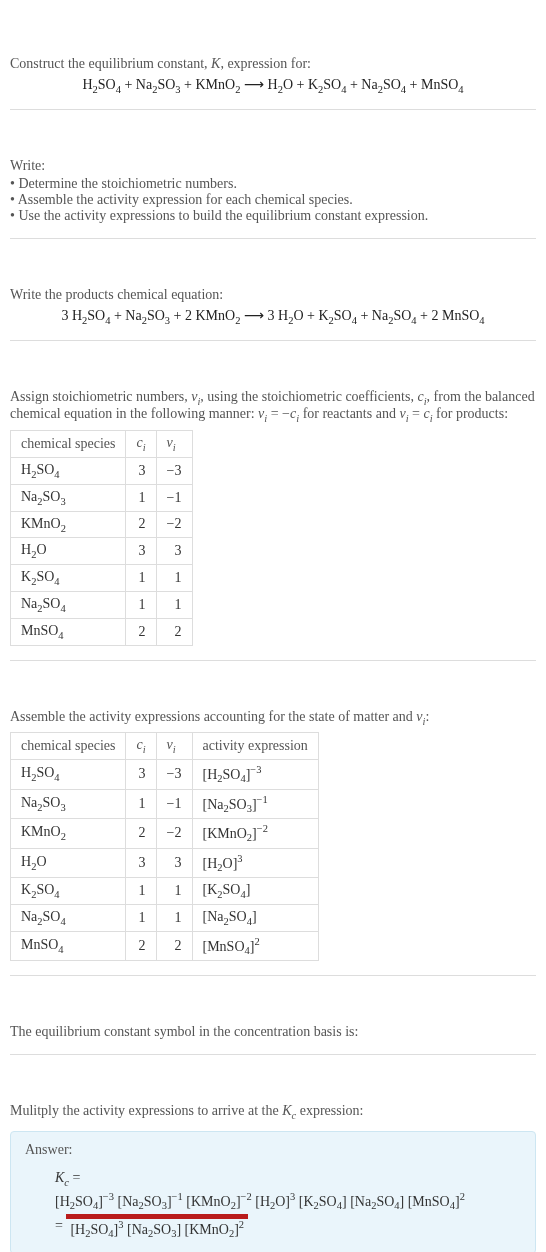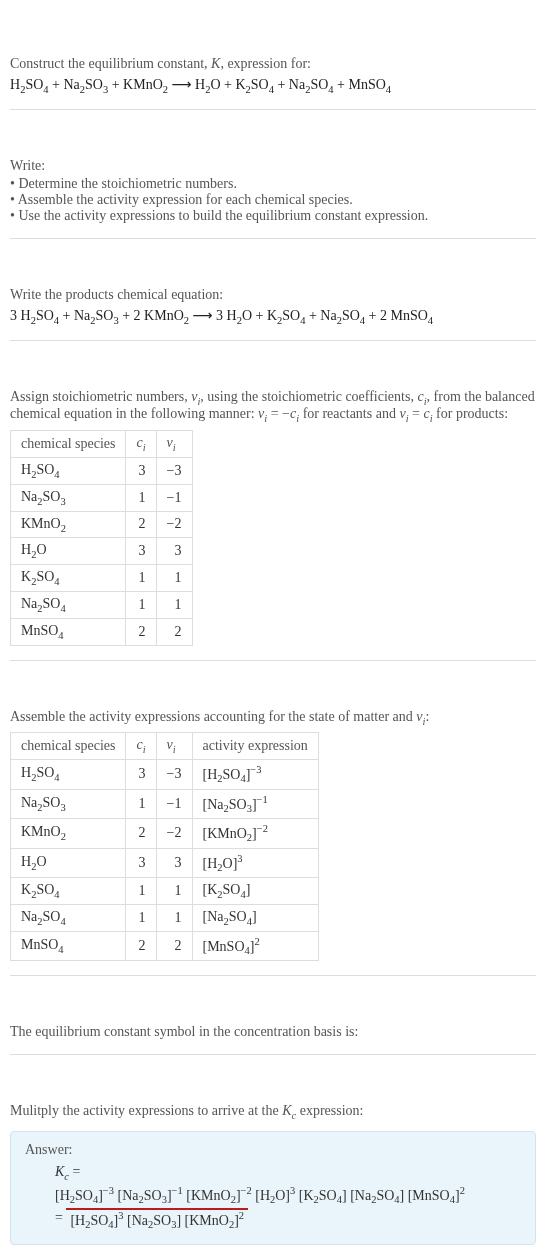--- a/index.html
+++ b/index.html
@@ -6,21 +6,21 @@
     body {
       font-family: Georgia, 'Times New Roman', serif;
       font-size: 14px;
       color: #333;
       background: #fff;
       width: 546px;
       padding: 8px 10px;
     }
     .section { margin-bottom: 10px; margin-top: 48px; }
     .heading { color: #555; margin-bottom: 4px; font-size: 14px; }
-    .equation { color: #222; font-size: 14px; }
+    .equation { color: #222; font-size: 14px; text-align: center; }
     hr.divider {
       border: none;
       border-top: 1px solid #ddd;
       margin: 14px 0;
     }
     .plan-title { color: #555; margin-bottom: 2px; }
     .bullet { color: #555; font-size: 14px; }
     table.data {
       border-collapse: collapse;
       margin-top: 6px;
@@ -38,31 +38,31 @@
     table.data td.num { text-align: right; }
     .sub { font-size: 0.75em; vertical-align: sub; }
     .sup { font-size: 0.75em; vertical-align: super; }
     .answer-box {
       background: #eaf5fb;
       border: 1px solid #cde6f2;
       border-radius: 4px;
       padding: 10px 14px;
       margin-top: 8px;
     }
-    .answer-label { color: #555; margin-bottom: 6px; }
+    .answer-label { color: #555; margin-bottom: 12px; }
     .indent { padding-left: 30px; }
     .frac {
       display: inline-block;
       vertical-align: middle;
       text-align: center;
     }
     .frac .num { display: block; padding: 0 4px; }
     .frac .den {
       display: block;
-      border-top: 2px solid #b91c1c;
+      border-top: 5px solid #b91c1c;
       padding: 0 4px;
     }
     .ital { font-style: italic; }
     .line { margin: 3px 0; }
   </style>
 </head>
 <body>
 
 <div class="section">
   <div class="heading">Construct the equilibrium constant, <span class="ital">K</span>, expression for:</div>

